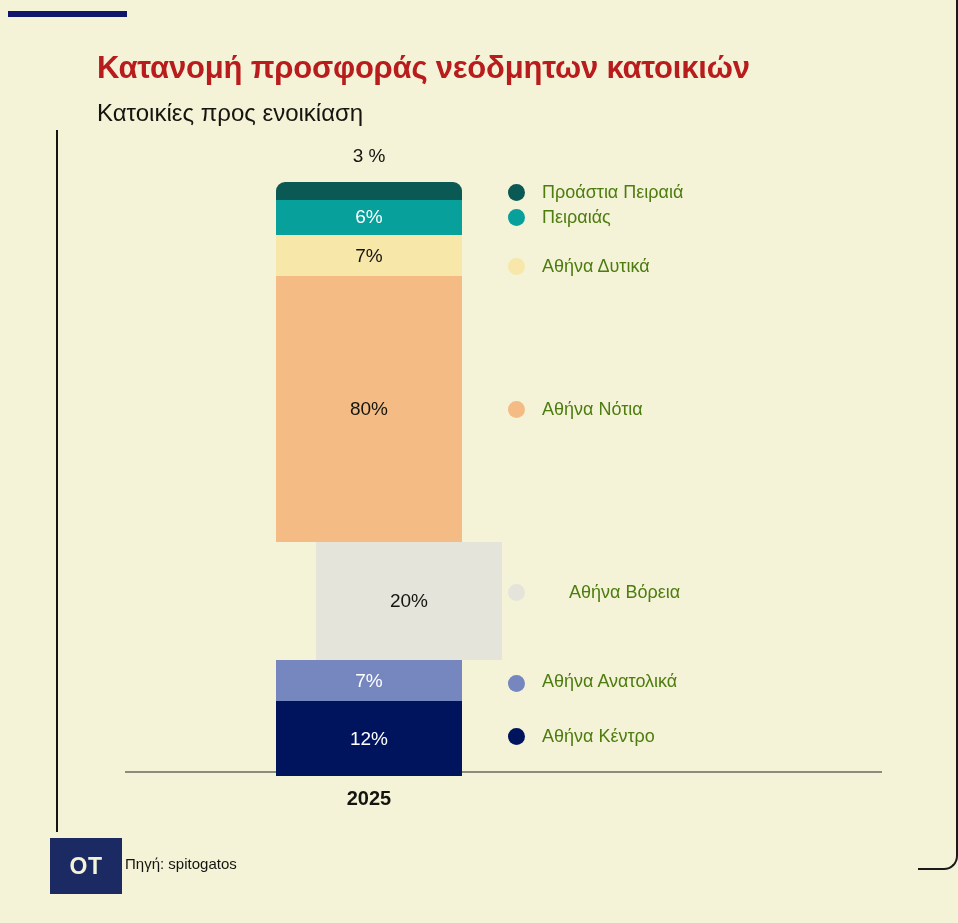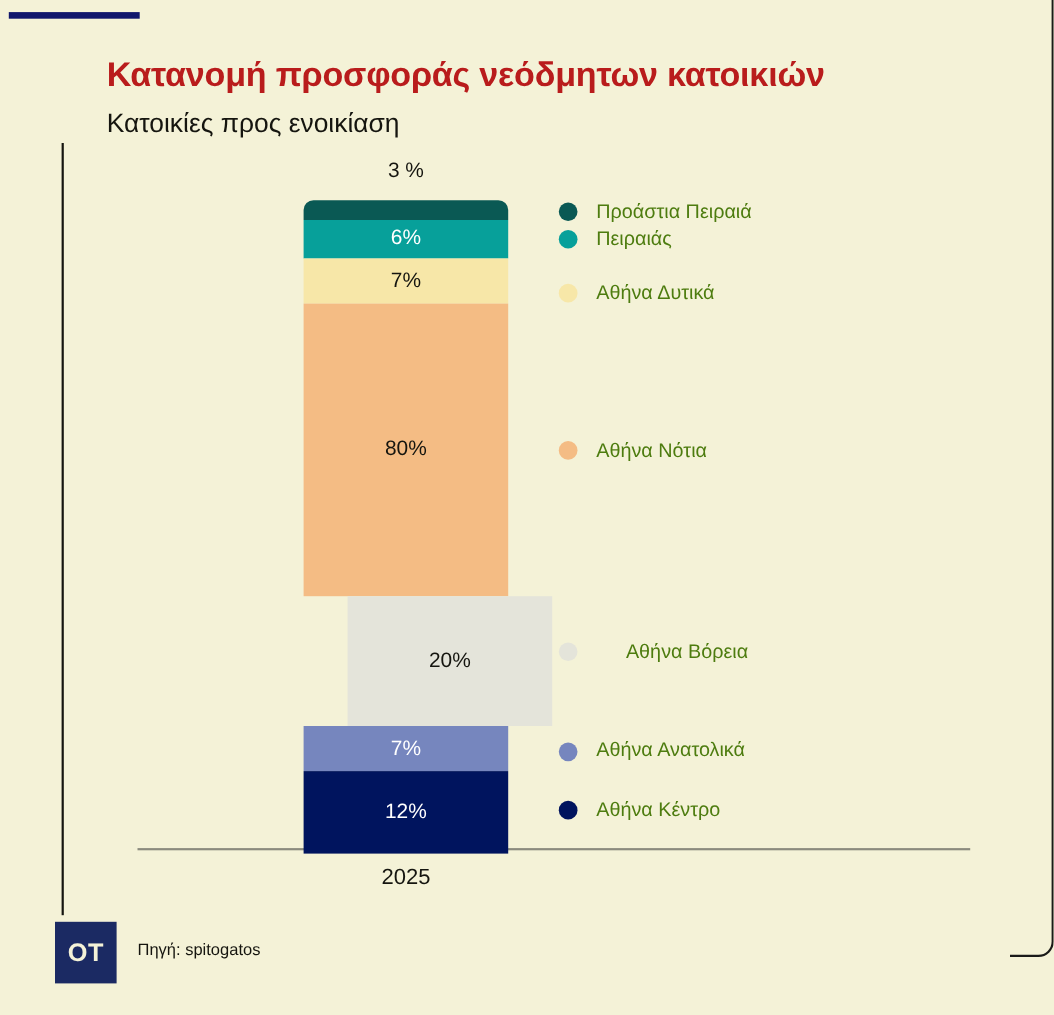--- a/index.html
+++ b/index.html
@@ -111,21 +111,21 @@
   }
 
   
   .x-tick {
     position: absolute;
     left: 276px;
     top: 787px;
     width: 186px;
     text-align: center;
     font-size: 20px;
-    font-weight: normal;
+    font-weight: bold;
     color: #15150F;
   }
 
   
   .legend {
     position: absolute;
     left: 508px;
     top: 155px;
     width: 400px;
     height: 620px;
@@ -147,21 +147,21 @@
     margin-left: 17px;
     font-size: 18px;
     color: #4d7c0f;
   }
 
   
   .logo {
     position: absolute;
     left: 50px;
     top: 838px;
-    width: 56px;
+    width: 72px;
     height: 56px;
     background: #1B2A63;
     display: flex;
     align-items: center;
     justify-content: center;
     color: #F4F2D7;
     font-size: 23px;
     font-weight: bold;
     letter-spacing: 0.5px;
   }

